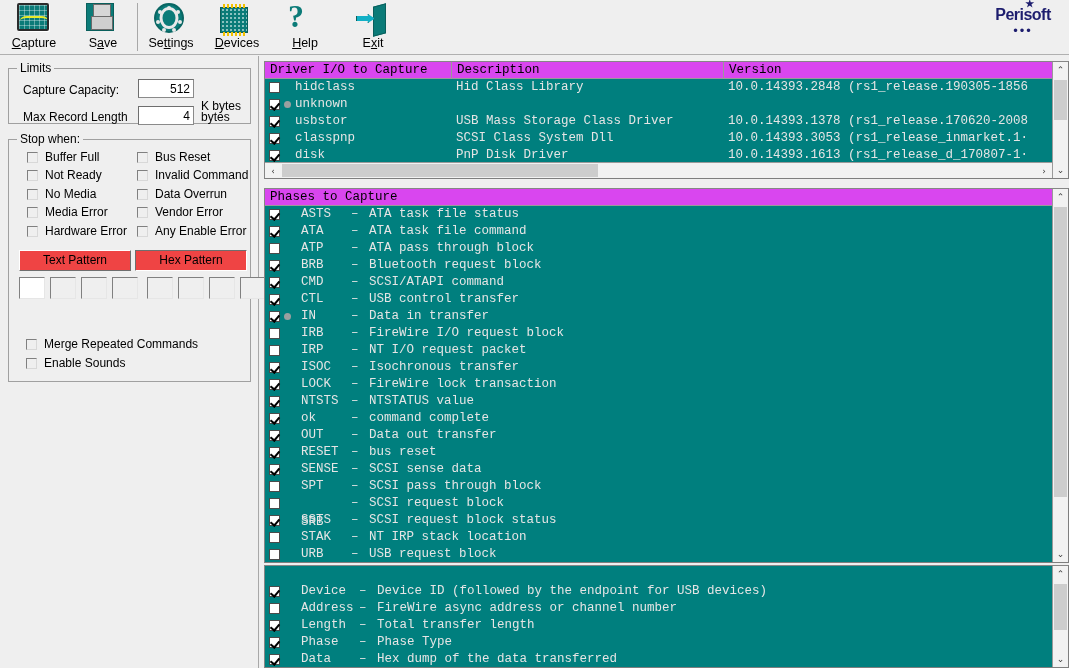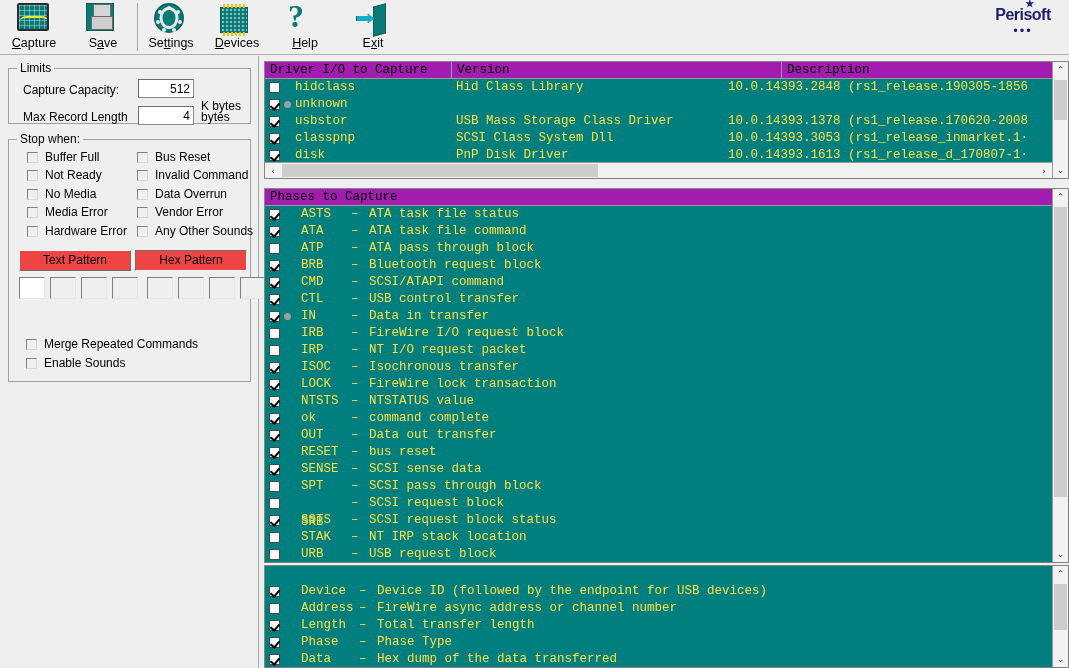--- a/index.html
+++ b/index.html
@@ -146,35 +146,35 @@
     position:absolute; background:#007f7e;
     border:1px solid #7e7e7e; border-top-color:#868686; border-left-color:#868686;
     overflow:hidden;
   }
   #panel-driver{ left:264px; top:61px; width:805px; height:118px; }
   #panel-phases{ left:264px; top:188px; width:805px; height:375px; }
   #panel-columns{ left:264px; top:565px; width:805px; height:103px; }
 
   .hdr{
     position:absolute; left:0; top:0; height:17px; width:100%;
-    background:#a21caf; border-bottom:1px solid #9a9a9a;
+    background:#d946ef; border-bottom:1px solid #9a9a9a;
     display:flex;
   }
   .hdr .hc{
     font-family:"Liberation Mono","DejaVu Sans Mono",monospace;
     font-size:12.5px; line-height:16px; padding-left:5px;
     border-right:1px solid #9a9a9a; color:#000; white-space:nowrap; overflow:hidden;
     box-sizing:border-box;
   }
   .hdr .hc:last-child{ border-right:none; }
 
   .rows{
     position:absolute; left:0; top:17px; right:0; bottom:0;
     font-family:"Liberation Mono","DejaVu Sans Mono",monospace;
-    font-size:12.5px; color:#fde047; overflow:hidden;
+    font-size:12.5px; color:#e5e5e5; overflow:hidden;
   }
   .row{ position:relative; height:17px; line-height:17px; white-space:nowrap; }
   .row .rcb{
     position:absolute; left:4px; top:3px; width:11px; height:11px;
     background:#fff; border:1px solid #4b4b4b;
   }
   .row .rcb.on:after{
     content:"";position:absolute;left:2px;top:1px;width:4px;height:7px;
     border-right:2px solid #000;border-bottom:2px solid #000;
     transform:rotate(40deg);
@@ -324,21 +324,21 @@
     <div class="cb-row" style="left:128px; top:41px;">
       <span class="cb"></span>
       <span class="cl">Data Overrun</span>
     </div>
     <div class="cb-row" style="left:128px; top:59px;">
       <span class="cb"></span>
       <span class="cl">Vendor Error</span>
     </div>
     <div class="cb-row" style="left:128px; top:78px;">
       <span class="cb"></span>
-      <span class="cl">Any Other Sounds</span>
+      <span class="cl">Any Enable Error</span>
     </div>
 
     <div class="btn" style="left:10px; top:104px; width:112px; height:21px;">Text Pattern</div>
     <div class="btn pressed" style="left:126px; top:104px; width:112px; height:21px;">Hex Pattern</div>
 
     <div class="patcell active" style="left:10px; top:131px;"></div>
     <div class="patcell" style="left:41px; top:131px;"></div>
     <div class="patcell" style="left:72px; top:131px;"></div>
     <div class="patcell" style="left:103px; top:131px;"></div>
 
@@ -354,22 +354,22 @@
   </div>
   <div class="cb-row" style="left:26px; top:300px;">
     <span class="cb"></span>
     <span class="cl">Enable Sounds</span>
   </div>
 </div>
 
 <div class="listpanel" id="panel-driver">
   <div class="hdr">
     <div class="hc" style="width:187px;">Driver I/O to Capture</div>
+    <div class="hc" style="width:272px;">Description</div>
     <div class="hc" style="width:330px;">Version</div>
-    <div class="hc" style="width:272px;">Description</div>
   </div>
 
   <div class="rows">
     <div class="row">
       <span class="rcb"></span>
       <span class="c1">hidclass</span>
       <span class="c2" style="left:191px;">Hid Class Library</span>
       <span class="c3" style="left:463px;">10.0.14393.2848 (rs1_release.190305-1856</span>
     </div>
     <div class="row">

